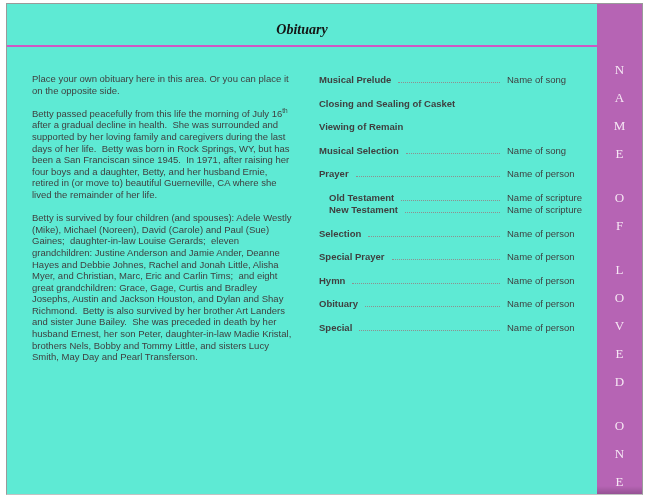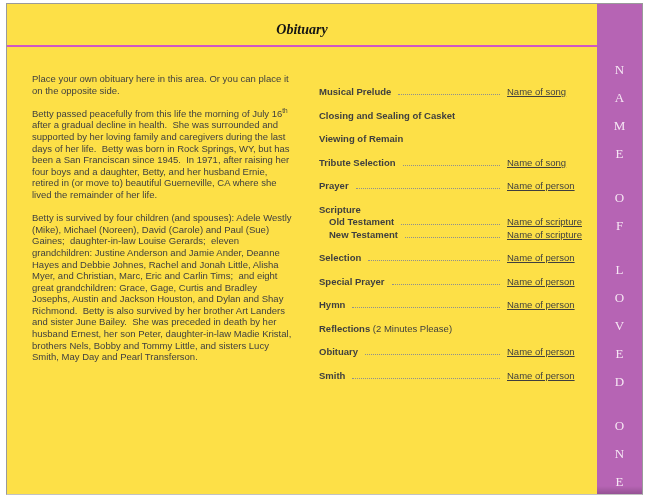--- a/index.html
+++ b/index.html
@@ -4,21 +4,21 @@
 <style>
   html,body{margin:0;padding:0;background:#ffffff;}
   body{width:648px;height:501px;position:relative;font-family:"Liberation Sans",sans-serif;overflow:hidden;}
 
   .canvas{position:absolute;inset:0;background:#ffffff;}
 
   .page{
     position:absolute;left:6px;top:3px;right:5px;bottom:6px;
     border:1px solid #9a9a9a;
     border-bottom-color:#c2c2c2;
-    background:#fde047;
+    background:#5eead4;
   }
 
   
   .banner{
     position:absolute;top:0;right:0;bottom:0;width:45px;
     background:var(--c-banner,#b664b4);
   }
   .banner::after{
     content:"";position:absolute;left:0;right:0;bottom:0;height:8px;
     background:linear-gradient(to bottom,rgba(0,0,0,0),rgba(0,0,0,0.18));
@@ -57,34 +57,33 @@
     margin:0 0 11.6px 0;
     font-size:9.5px;line-height:11.6px;color:#3f3f3f;
     white-space:pre-wrap;
   }
   .para sup{font-size:6.5px;line-height:0;}
 
   .col-service{
     flex:1;box-sizing:border-box;
     padding:27px 20px 0 16px;
     color:#3f3f3f;
-    margin-top:12px;
   }
   .svc-block{margin-bottom:12.5px;}
   .svc-row{display:flex;align-items:baseline;font-size:9.5px;line-height:11px;}
   .svc-child{padding-left:10px;margin-top:1.5px;}
   .svc-label{font-weight:bold;white-space:nowrap;}
   .svc-sublabel{font-weight:bold;white-space:nowrap;}
   .svc-suffix{font-weight:normal;white-space:nowrap;}
   .svc-leader{
     flex:1;margin:0 7px 0 7px;
     border-bottom:1.5px dotted #8f8f8f;
     height:8px;min-width:12px;
   }
-  .svc-value{width:70px;flex-shrink:0;white-space:nowrap;text-decoration:underline;}
+  .svc-value{width:70px;flex-shrink:0;white-space:nowrap;}
 </style>
 </head>
 <body>
 
 <div class="canvas">
   <div class="page">
 
     <div class="header">
       <div class="header-cell">
         <span class="header-title">Obituary</span>
@@ -110,36 +109,33 @@
               <span class="svc-label">Closing and Sealing of Casket</span>
             </div>
           </div>
           <div class="svc-block">
             <div class="svc-row">
               <span class="svc-label">Viewing of Remain</span>
             </div>
           </div>
           <div class="svc-block">
             <div class="svc-row">
-              <span class="svc-label">Tribute Selection</span>
+              <span class="svc-label">Musical Selection</span>
               <span class="svc-leader"></span>
               <span class="svc-value">Name of song</span>
             </div>
           </div>
           <div class="svc-block">
             <div class="svc-row">
               <span class="svc-label">Prayer</span>
               <span class="svc-leader"></span>
               <span class="svc-value">Name of person</span>
             </div>
           </div>
           <div class="svc-block">
-            <div class="svc-row">
-              <span class="svc-label">Scripture</span>
-            </div>
             <div class="svc-row svc-child">
               <span class="svc-sublabel">Old Testament</span>
               <span class="svc-leader"></span>
               <span class="svc-value">Name of scripture</span>
             </div>
             <div class="svc-row svc-child">
               <span class="svc-sublabel">New Testament</span>
               <span class="svc-leader"></span>
               <span class="svc-value">Name of scripture</span>
             </div>
@@ -160,34 +156,28 @@
           </div>
           <div class="svc-block">
             <div class="svc-row">
               <span class="svc-label">Hymn</span>
               <span class="svc-leader"></span>
               <span class="svc-value">Name of person</span>
             </div>
           </div>
           <div class="svc-block">
             <div class="svc-row">
-              <span class="svc-label">Reflections</span>
-              <span class="svc-suffix">&nbsp;(2 Minutes Please)</span>
-            </div>
-          </div>
-          <div class="svc-block">
-            <div class="svc-row">
               <span class="svc-label">Obituary</span>
               <span class="svc-leader"></span>
               <span class="svc-value">Name of person</span>
             </div>
           </div>
           <div class="svc-block">
             <div class="svc-row">
-              <span class="svc-label">Smith</span>
+              <span class="svc-label">Special</span>
               <span class="svc-leader"></span>
               <span class="svc-value">Name of person</span>
             </div>
           </div>
         </div>
     </div>
 
     <div class="banner">
       <div class="banner-text">
           <div class="banner-word">

